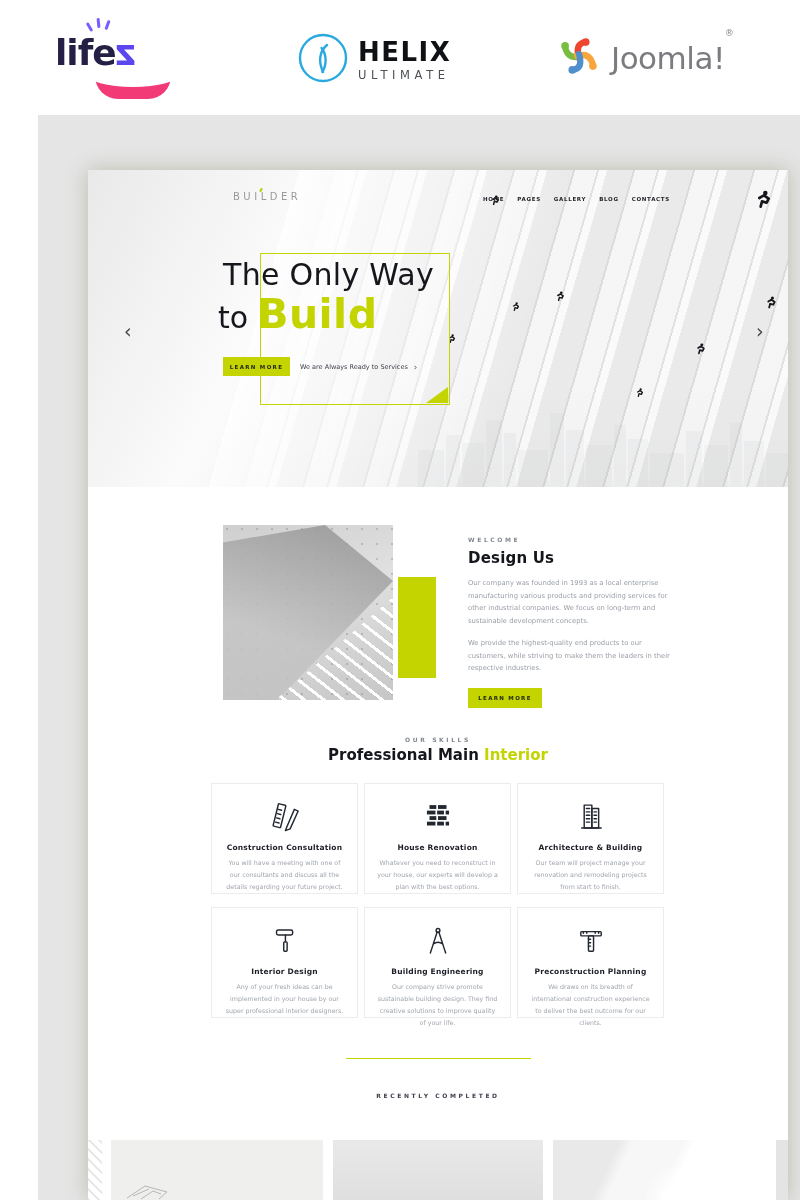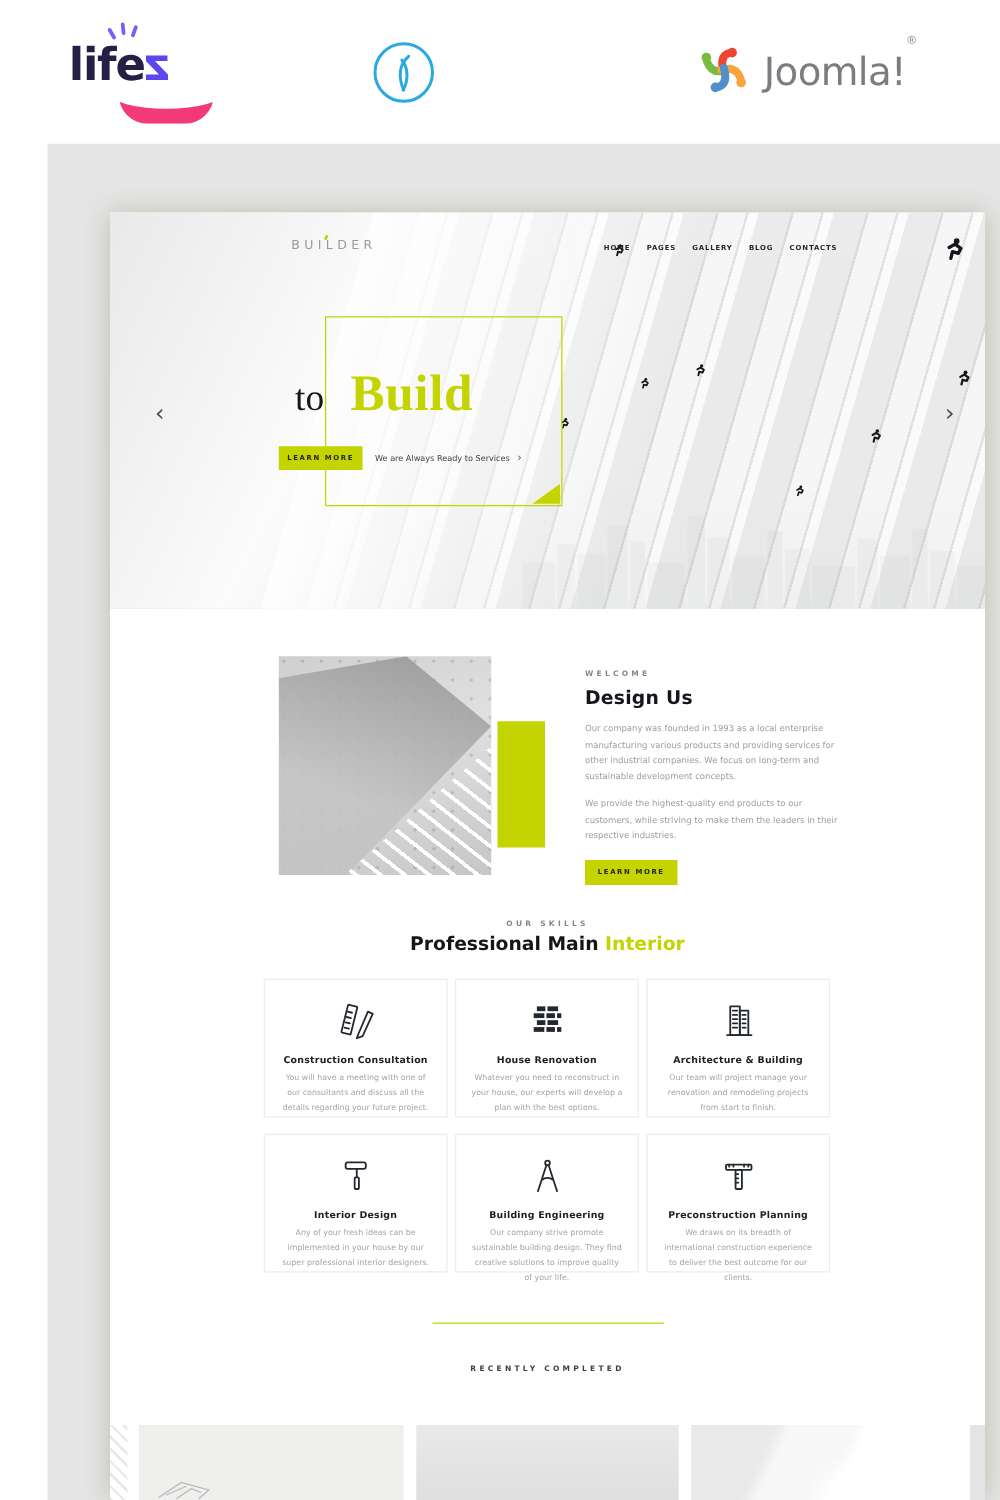--- a/index.html
+++ b/index.html
@@ -42,21 +42,21 @@
       background:repeating-linear-gradient(90deg,rgba(253,253,253,.95) 0 8px,#e9e9e9 8px 34px,#d6d6d6 34px 36px,rgba(247,247,247,.9) 36px 58px,#dedede 58px 60px);}
   .hero-beams::after{content:'';position:absolute;inset:0;background:linear-gradient(90deg,#ffffff,rgba(255,255,255,0) 45%);}
   .climber{position:absolute;}
   .site-logo{position:absolute;left:145px;top:21px;font-size:10px;letter-spacing:3.5px;color:#9a9a9a;}
   .site-logo-accent{position:absolute;left:27px;top:-3px;width:2px;height:4px;background:#b9cc08;transform:rotate(28deg);}
   .hero-nav{position:absolute;left:395px;top:26px;display:flex;gap:13px;}
   .hero-nav span{font-size:5.5px;font-weight:bold;letter-spacing:.7px;color:#23262b;cursor:pointer;}
   .hero-box{position:absolute;left:172px;top:83px;width:188px;height:150px;border:1px solid #c3d400;}
   .hero-box-tri{position:absolute;left:165px;top:133px;width:0;height:0;border-bottom:16px solid #c3d400;border-left:22px solid transparent;}
   .hero-h1{position:absolute;left:135px;top:88px;font-size:30px;color:#15171c;letter-spacing:.3px;line-height:1.1;}
-  .hero-h2{position:absolute;left:148px;top:120px;font-size:30px;color:#15171c;display:flex;align-items:baseline;gap:21px;font-family:Liberation Serif, serif;}
+  .hero-h2{position:absolute;left:130px;top:120px;font-size:30px;color:#15171c;display:flex;align-items:baseline;gap:9px;}
   .hero-h2 .accent{font-size:41px;font-weight:bold;color:#c3d400;letter-spacing:.5px;}
   .btn{background:#c3d400;color:#23270e;font-weight:bold;display:flex;align-items:center;justify-content:center;cursor:pointer;}
   .hero-btn{position:absolute;left:135px;top:187px;width:67px;height:19px;font-size:5.5px;letter-spacing:1.3px;}
   .hero-tagline{position:absolute;left:212px;top:192px;font-size:6.5px;color:#3f434b;display:flex;align-items:center;gap:6px;}
   .hero-tagline .tag-arrow{font-size:9px;color:#55585e;}
   .car-arrow{position:absolute;top:152px;font-size:19px;color:#4a4a4a;cursor:pointer;line-height:1;}
   .car-left{left:36px;} .car-right{left:668px;}
 
   
   .about-photo{position:absolute;left:135px;top:355px;width:170px;height:175px;cursor:default;
@@ -117,20 +117,24 @@
     <div class="helix">
       <span>
         <svg width="52" height="52" viewBox="0 0 52 52">
             <g fill="none" stroke="#2aa9e0" stroke-width="2.4" stroke-linecap="round">
           <circle cx="26" cy="26" r="23"></circle>
           <path d="M30 13 C22 19.5 21.5 30 26 40"></path>
           <path d="M24.5 16 C29.5 22 30 32 25.5 40"></path>
         </g>
           </svg>
       </span>
+      <div class="helix-texts">
+        <span class="helix-title">HELIX</span>
+        <span class="helix-sub">ULTIMATE</span>
+      </div>
     </div>
 
     <div class="joomla">
       <span>
         <svg width="46" height="46" viewBox="0 0 48 48">
             <g fill="none" stroke-width="6.5" stroke-linecap="round">
           <path d="M26 24 Q14 28 10 17" stroke="#78bd3f"></path>
               <circle cx="9.5" cy="13.5" r="4" fill="#78bd3f" stroke="none"></circle>
           <path d="M24 26 Q20 13 28 10" stroke="#ee4531"></path>
               <circle cx="31" cy="9.5" r="4" fill="#ee4531" stroke="none"></circle>
@@ -212,20 +216,21 @@
           <span>HOME</span>
           <span>PAGES</span>
           <span>GALLERY</span>
           <span>BLOG</span>
           <span>CONTACTS</span>
         </div>
 
         <div class="hero-box">
             <span class="hero-box-tri"></span>
           </div>
+        <div class="hero-h1">The Only Way</div>
         <div class="hero-h2">
           <span>to</span>
           <span class="accent">Build</span>
         </div>
         <div class="btn hero-btn">LEARN MORE</div>
         <div class="hero-tagline">
           <span>We are Always Ready to Services</span>
           <span class="tag-arrow">›</span>
         </div>
         <span class="car-arrow car-left">‹</span>

